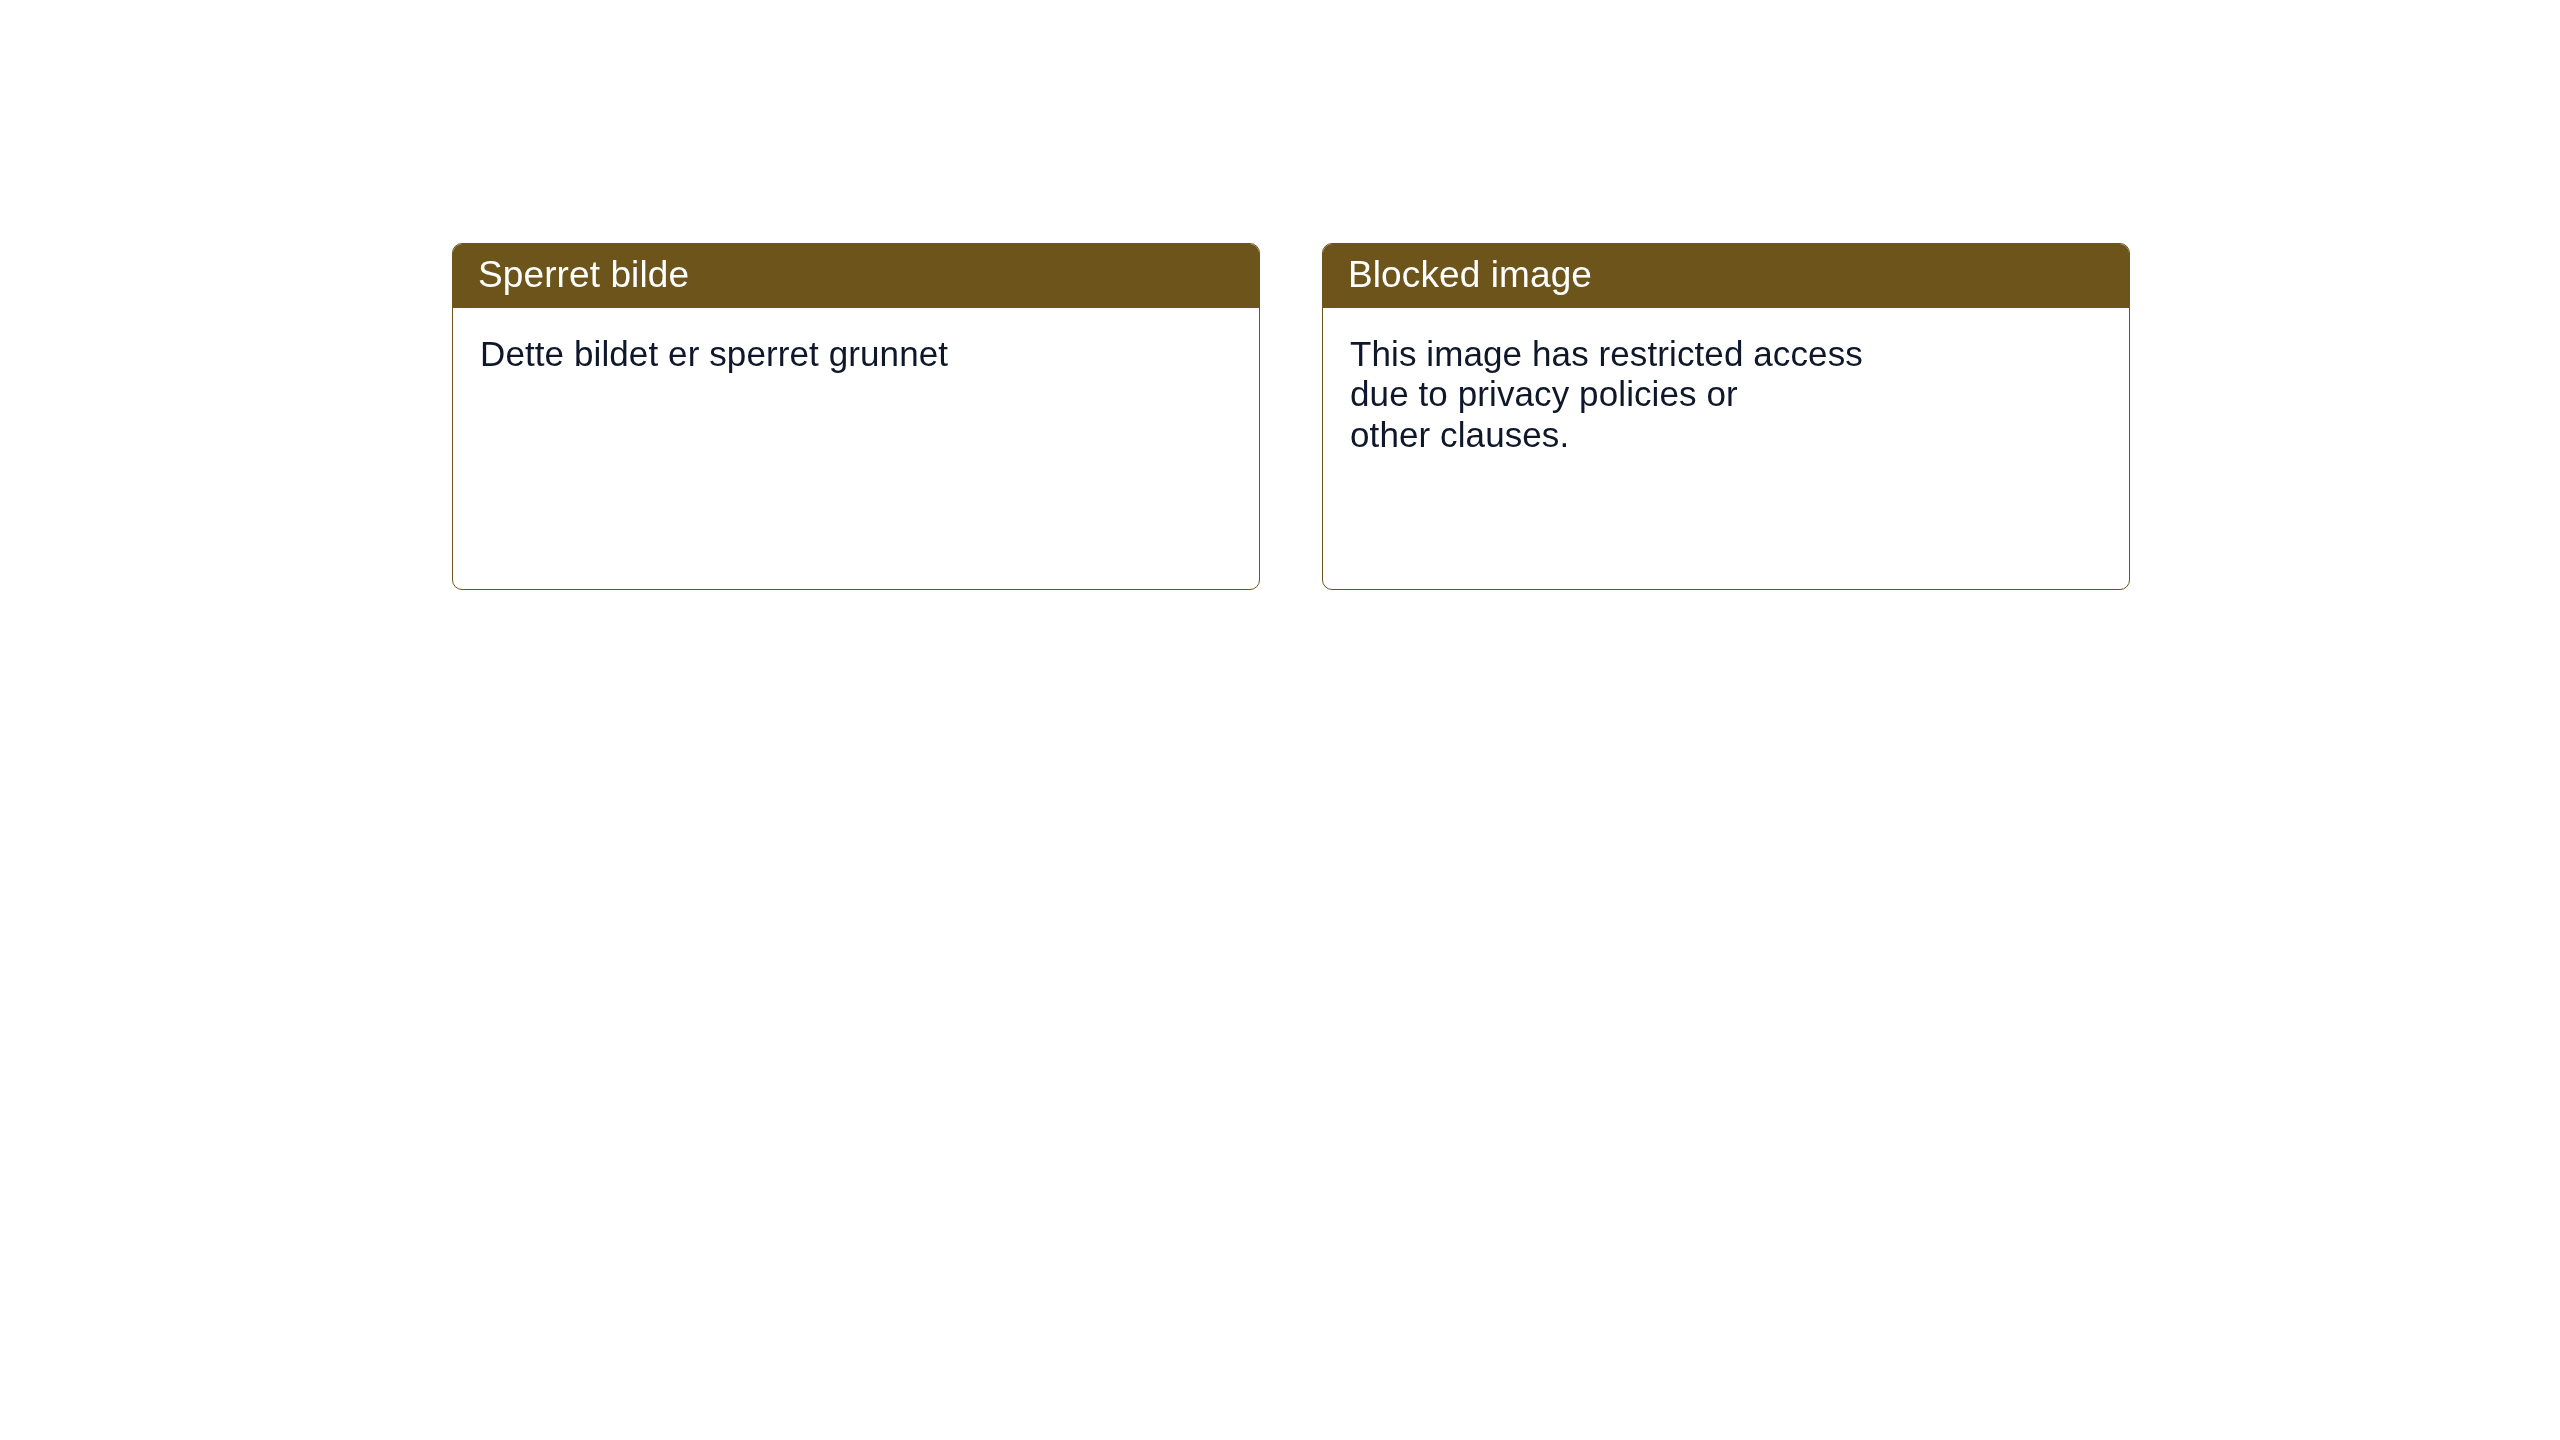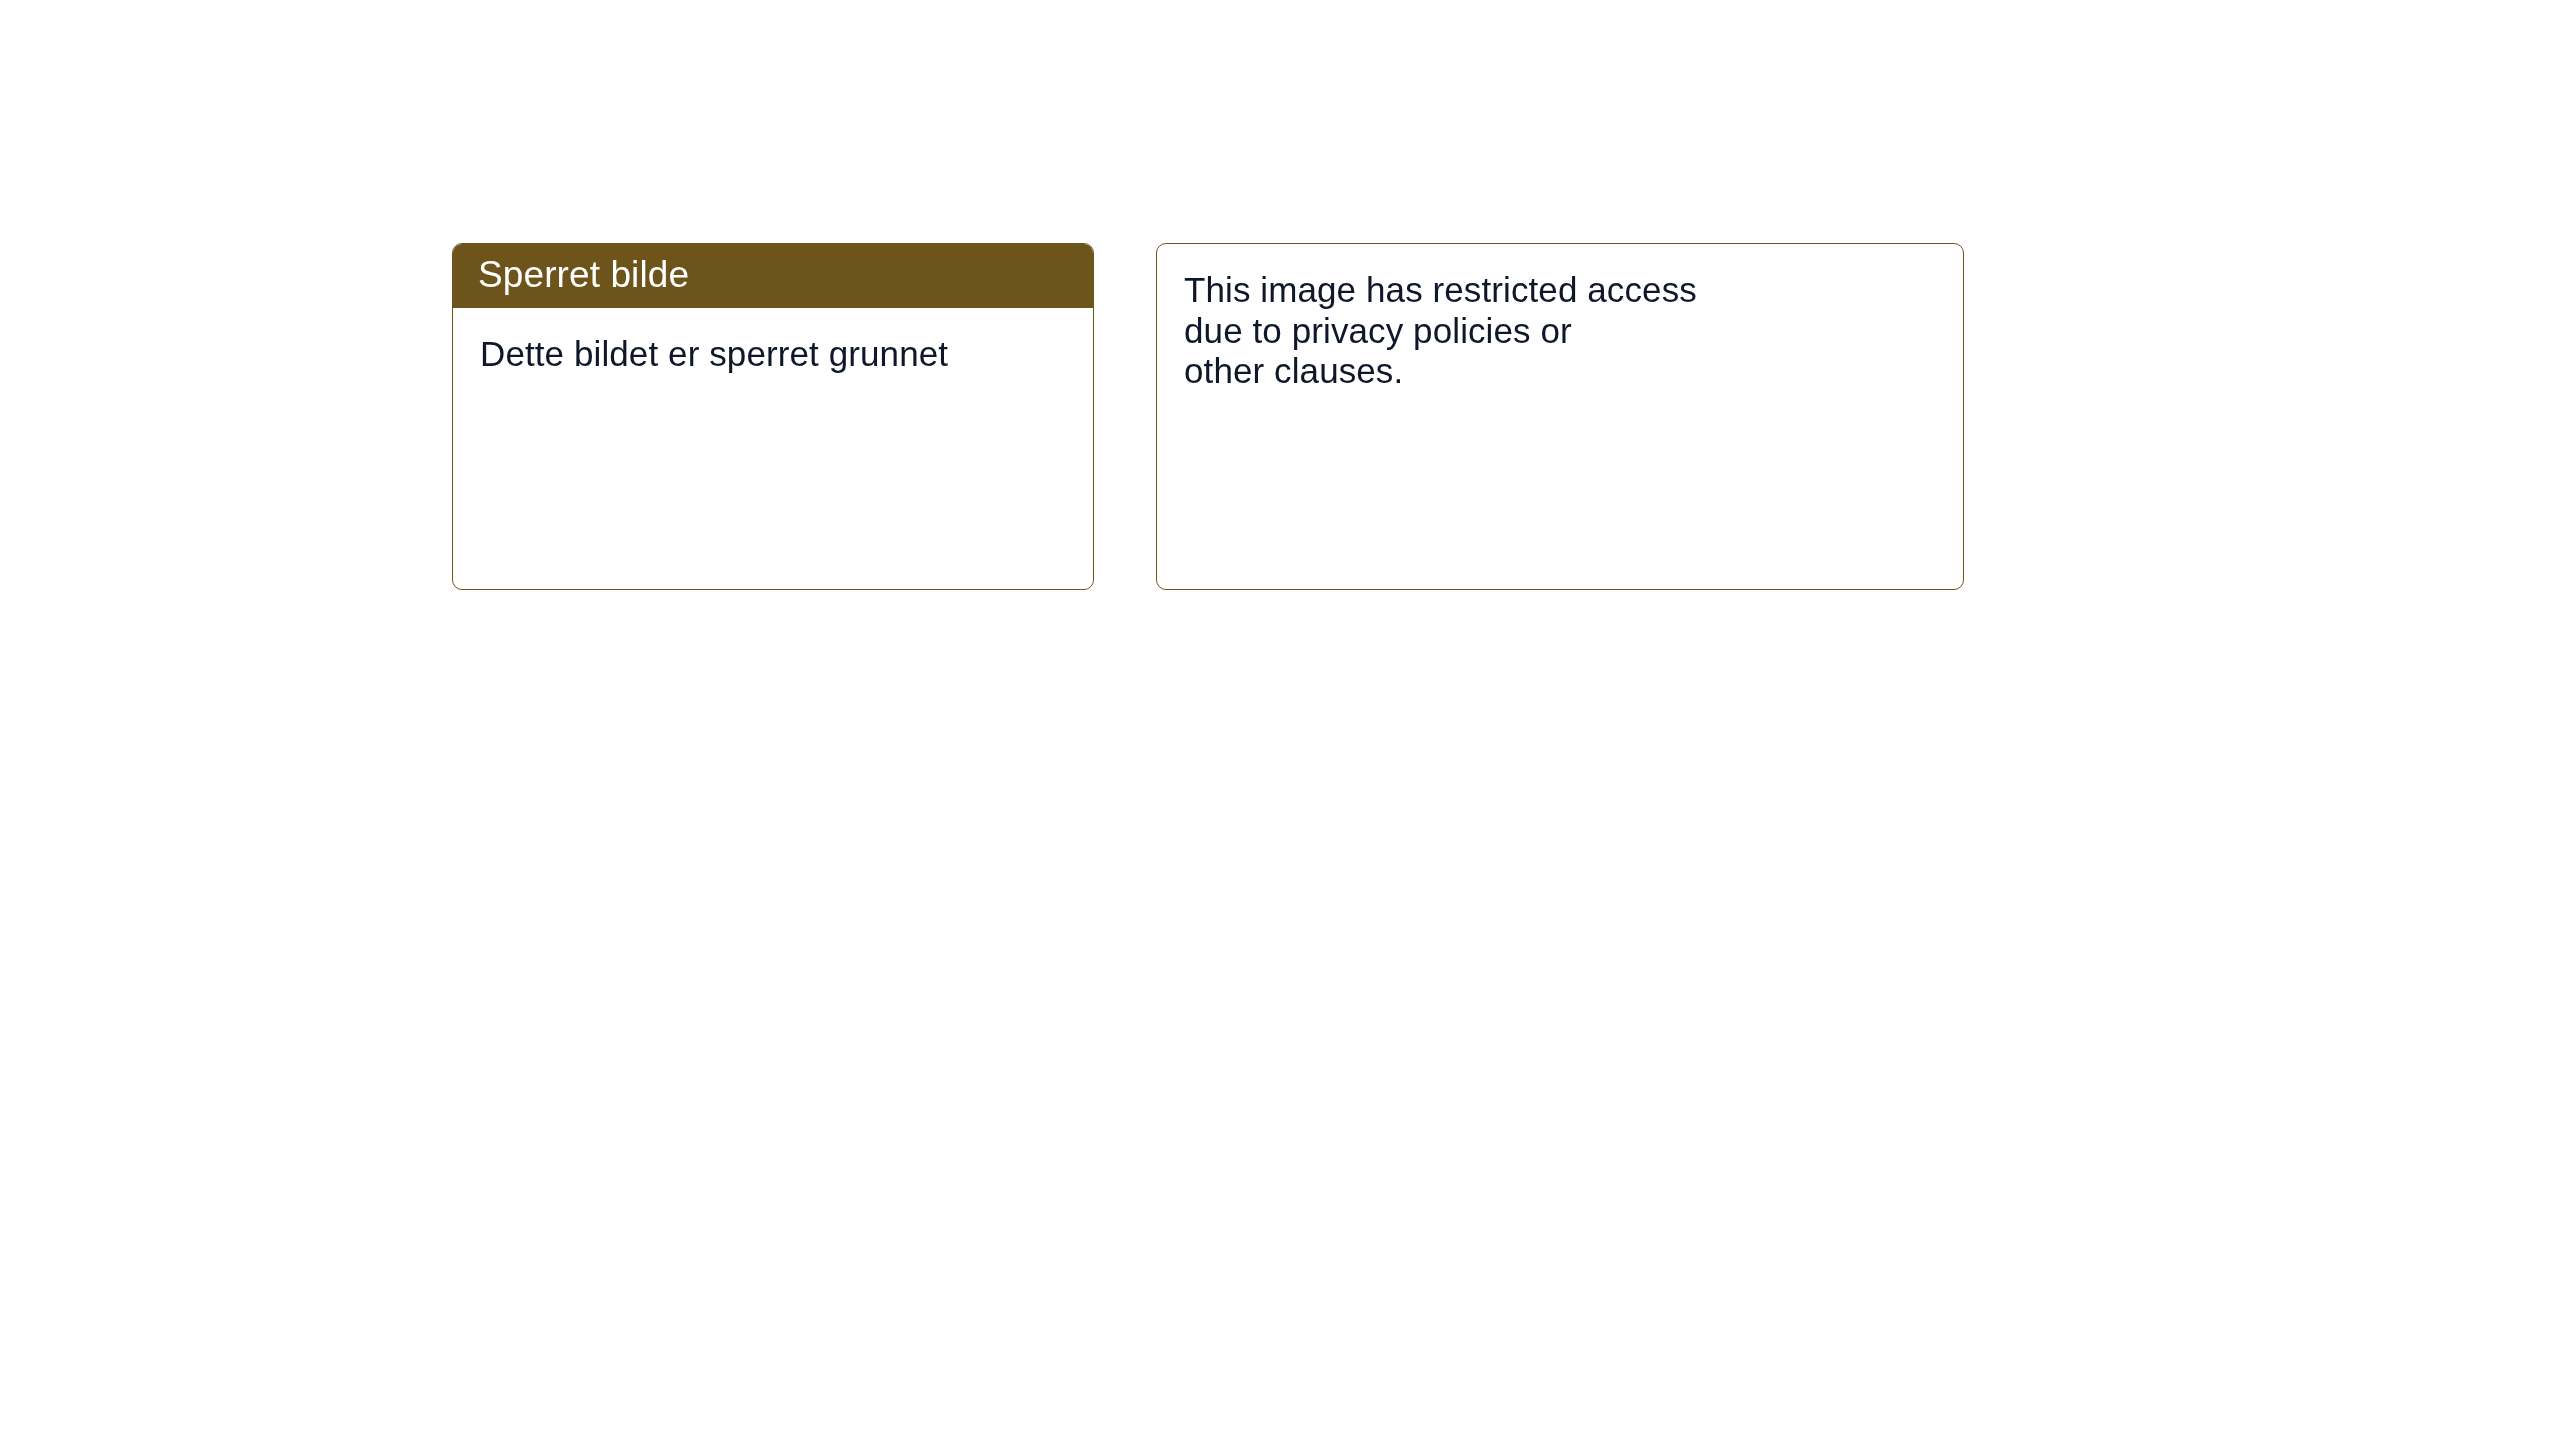--- a/index.html
+++ b/index.html
@@ -31,21 +31,21 @@
     background: #ffffff;
     border: 1.5px solid #6d541a;
     border-radius: 10px;
     box-sizing: border-box;
     overflow: hidden;
     display: flex;
     flex-direction: column;
   }
 
   .notice-card.card-no {
-    width: 642px;
+    width: 808px;
     height: 347px;
   }
 
   .notice-card.card-en {
     width: 808px;
     height: 347px;
   }
 
   .notice-header {
     background: #6d541a;
@@ -76,20 +76,21 @@
 <div class="panels">
 
   <section class="notice-card card-no">
     <div class="notice-header">Sperret bilde</div>
     <div class="notice-body">
       <span class="line">Dette bildet er sperret grunnet</span>
     </div>
   </section>
 
   <section class="notice-card card-en">
+    <div class="notice-header">Blocked image</div>
     <div class="notice-body">
       <span class="line">This image has restricted access</span>
       <span class="line">due to privacy policies or</span>
       <span class="line">other clauses.</span>
     </div>
   </section>
 
 </div>
 
 </body></html>

